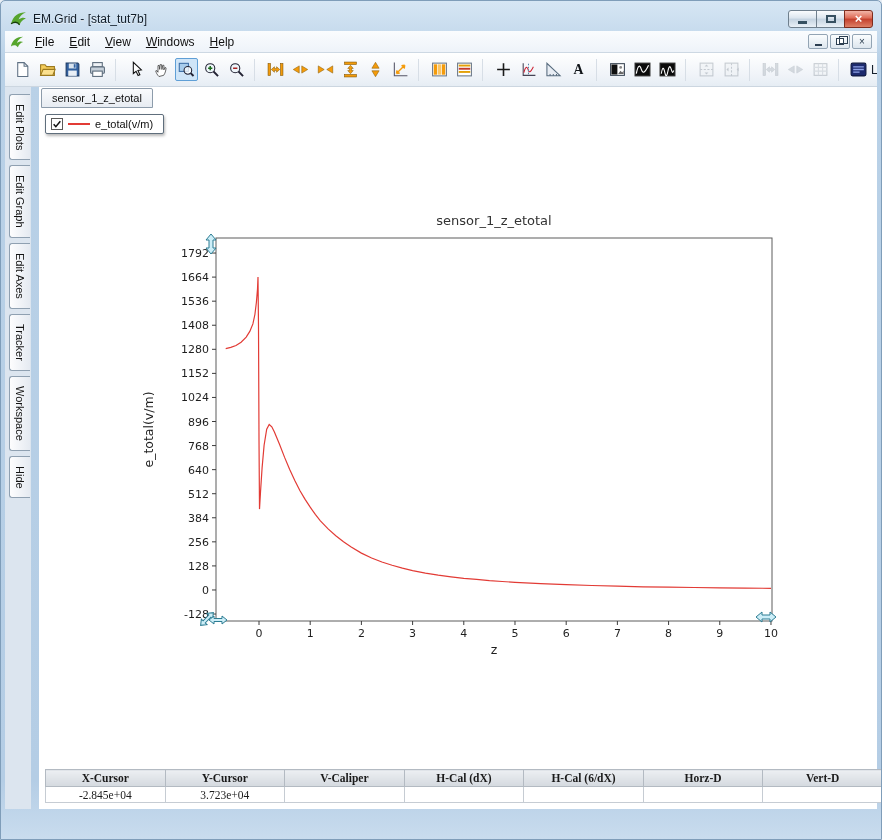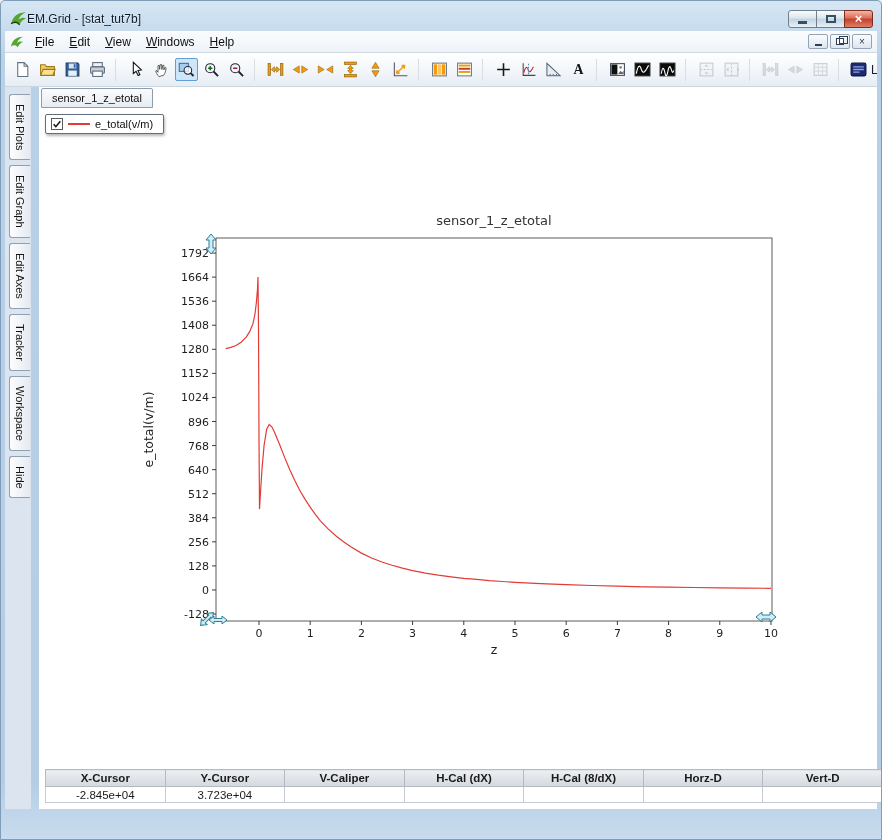--- a/index.html
+++ b/index.html
@@ -6,21 +6,21 @@
   *{box-sizing:border-box;}
   .window{position:relative;width:882px;height:840px;overflow:hidden;
     font-family:"Liberation Sans","DejaVu Sans",sans-serif;
     background:linear-gradient(180deg,#d6e6f4 0%,#b9d1e7 7%,#b4cde5 93%,#c9dcee 100%);
     border:1px solid #7f9db9;border-radius:5px 5px 0 0;}
 
   
   .titlebar{position:absolute;left:0;top:0;right:0;height:30px;display:flex;align-items:center;
     padding:5px 8px 0 9px;}
   .app-icon{width:17px;height:17px;display:inline-flex;flex:0 0 auto;}
-  .title{font-size:12px;color:#101c28;flex:1;text-shadow:0 1px 0 rgba(255,255,255,.65);
+  .title{font-size:12px;color:#101c28;margin-left:6px;flex:1;text-shadow:0 1px 0 rgba(255,255,255,.65);
     white-space:nowrap;overflow:hidden;}
   .winbtns{display:flex;flex:0 0 auto;}
   .winbtn{width:29px;height:18px;display:flex;align-items:center;justify-content:center;
     border:1px solid #6f7f8d;background:linear-gradient(#fafcfe,#dbe5ee 45%,#c3d2e0 50%,#e9f0f7);cursor:default;}
   .winbtn.min{border-radius:3px 0 0 3px;}
   .winbtn.max{margin-left:-1px;}
   .winbtn.close{margin-left:-1px;border-radius:0 3px 3px 0;
     background:linear-gradient(#f2b5a8,#dd6a55 45%,#c33f2c 50%,#dd7f66);
     border-color:#7e2c1d;color:#fff;font-weight:bold;font-size:13px;line-height:1;}
   .glyph-min{width:9px;height:3px;background:#365061;margin-top:7px;}
@@ -81,21 +81,21 @@
   #chart-svg .tick{font-size:11px;}
   #chart-svg .ctitle{font-size:13px;fill:#333;}
   #chart-svg .alabel{font-size:12.5px;}
   .handle{position:absolute;}
   .handle.v{left:64px;top:26px;}
   .handle.bl{left:58px;top:396px;}
   .handle.h{left:616px;top:402px;}
 
   
   .readout{position:absolute;left:6px;top:682px;width:838px;border-collapse:collapse;table-layout:fixed;
-    font-size:11.5px;color:#1a1a1a;}
+    font-size:11.5px;color:#1a1a1a;font-family:Liberation Serif, serif;}
   .readout th{background:linear-gradient(#eceff2,#d4d9df);border:1px solid #b3bac2;height:17px;
     font-weight:bold;padding:0 2px;}
   .readout td{background:#fff;border:1px solid #c6ccd3;height:16px;text-align:center;padding:0 2px;}
 </style>
 </head>
 <body>
 
 <div class="window">
 
   <div class="titlebar">
@@ -457,21 +457,21 @@
       </span>
     </div>
 
     <table class="readout" id="readout">
         <tbody>
           <tr>
             <th>X-Cursor</th>
             <th>Y-Cursor</th>
             <th>V-Caliper</th>
             <th>H-Cal (dX)</th>
-            <th>H-Cal (8/dX)</th>
+            <th>H-Cal (6/dX)</th>
             <th>Horz-D</th>
             <th>Vert-D</th>
           </tr>
           <tr>
             <td>-2.845e+04</td>
             <td>3.723e+04</td>
             <td>&nbsp;</td>
             <td>&nbsp;</td>
             <td>&nbsp;</td>
             <td>&nbsp;</td>

